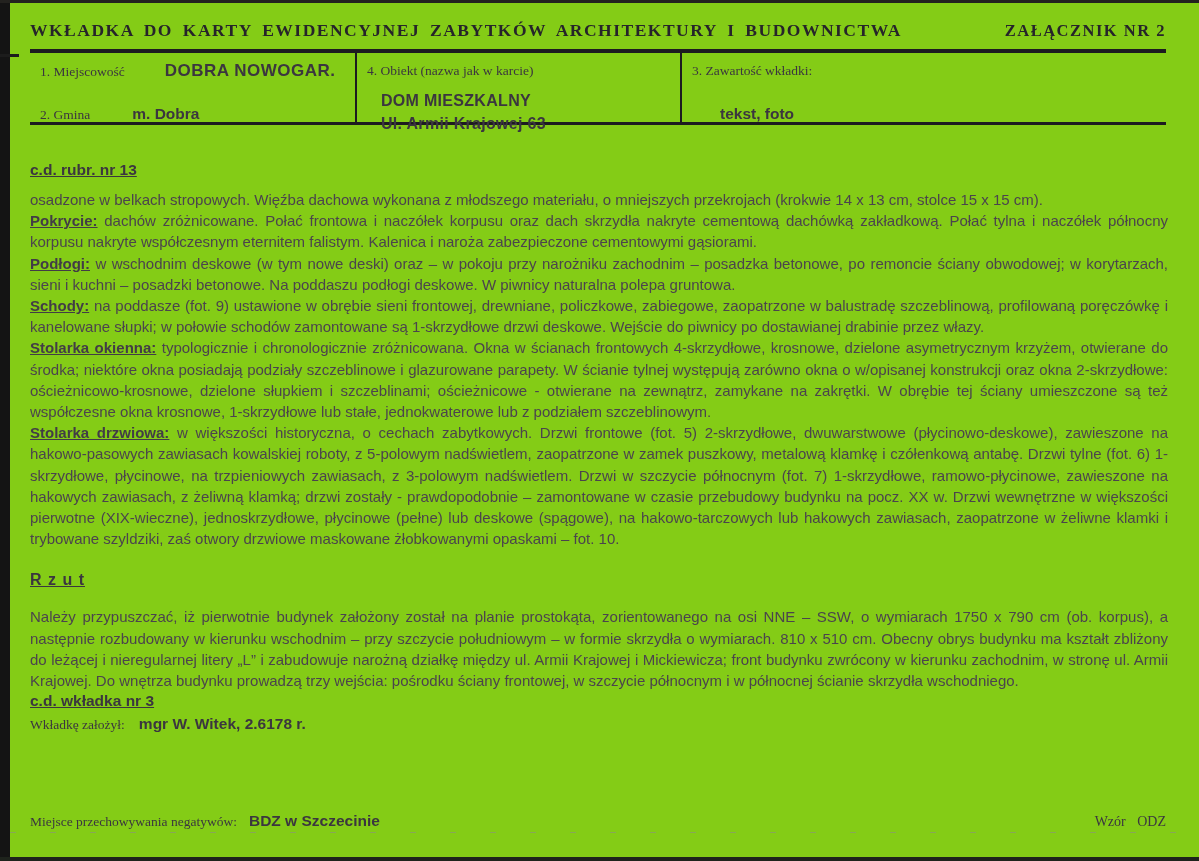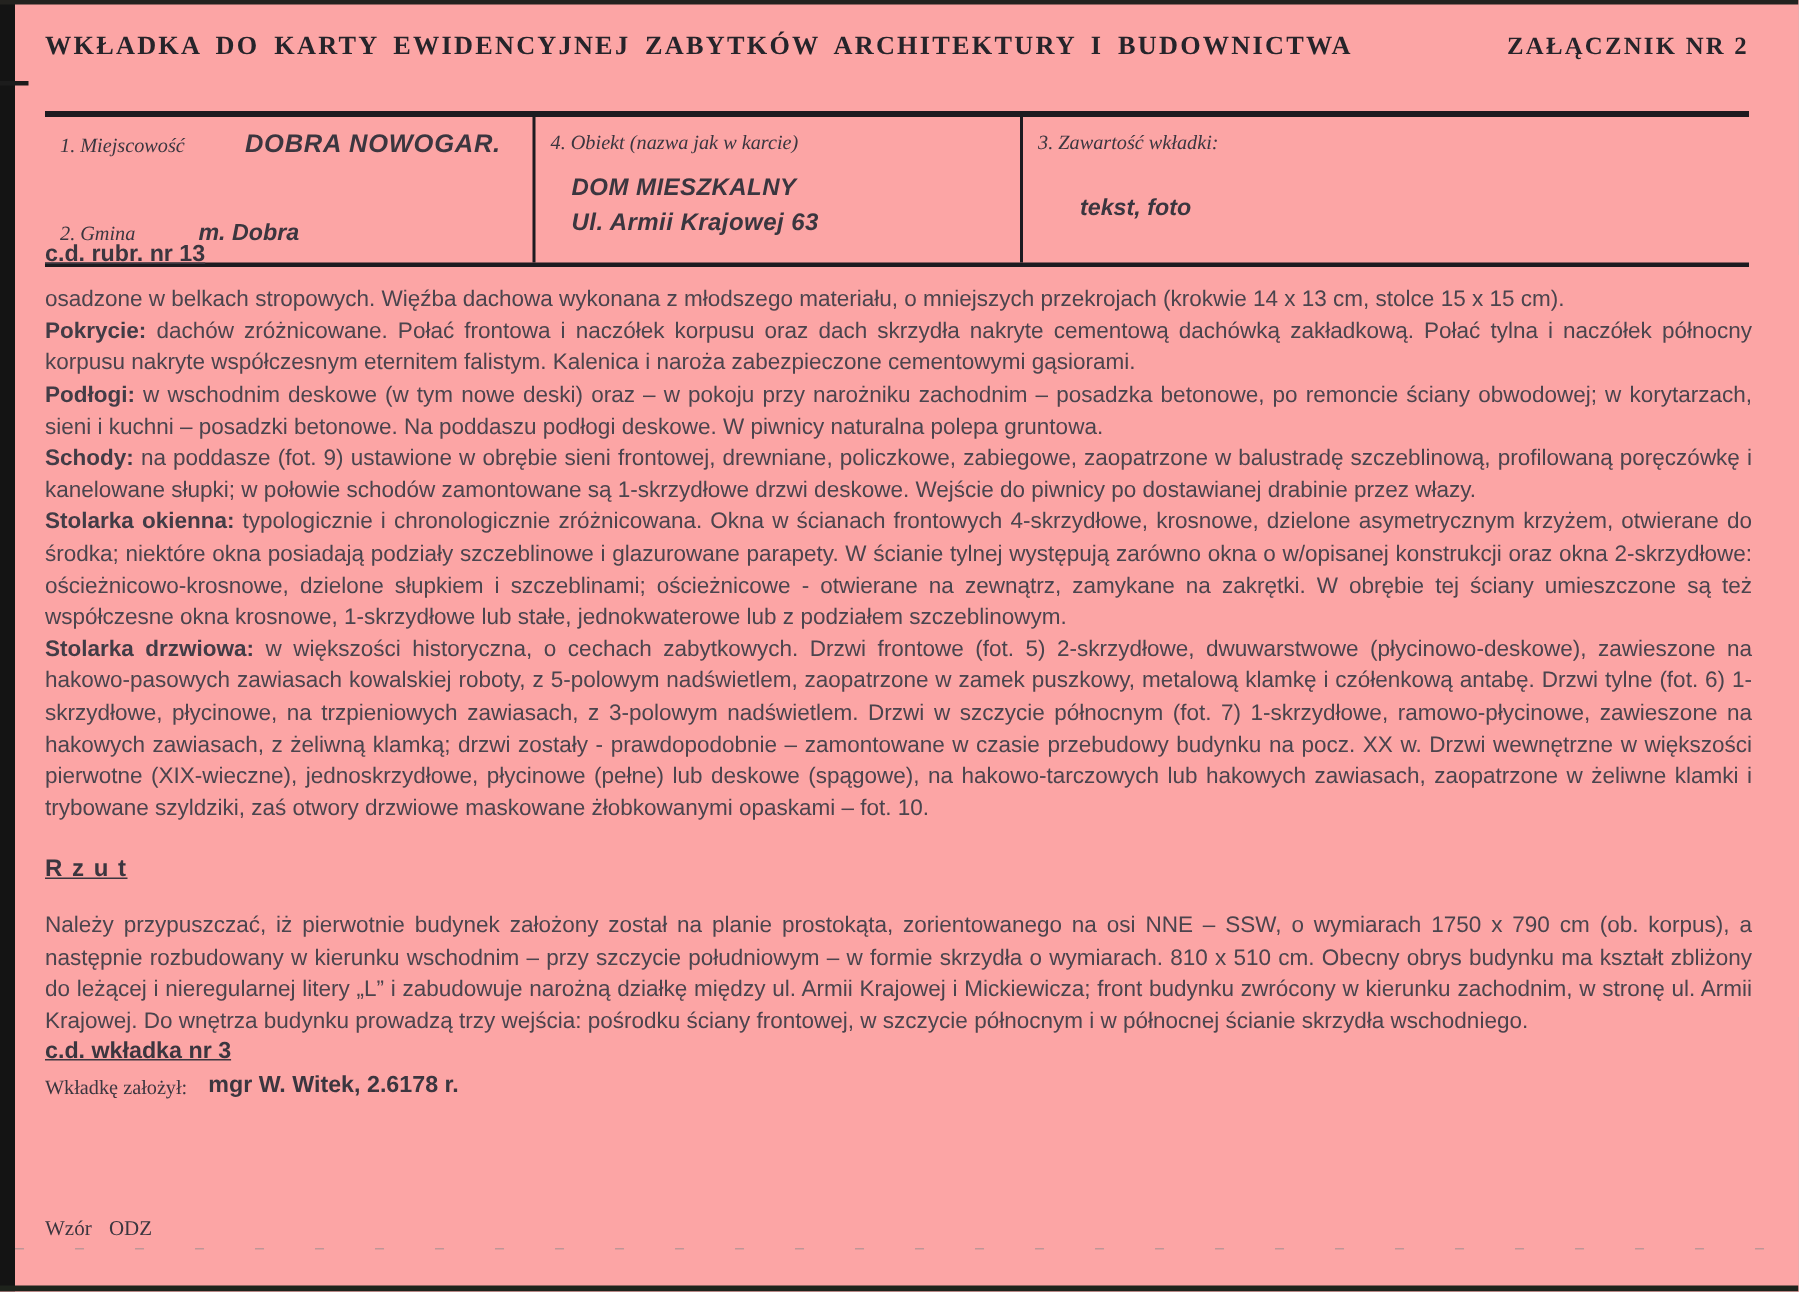--- a/index.html
+++ b/index.html
@@ -5,62 +5,62 @@
   html,body{margin:0;padding:0;}
   body{
     width:1199px;height:861px;
     background:#b9b9b9;
     font-family:"Liberation Sans",sans-serif;
     overflow:hidden;
   }
   .page{
     position:relative;
     width:1199px;height:861px;
-    background:#fca5a5;
+    background:#84cc16;
     color:#46404a;
     overflow:hidden;
   }
   
   .edge-left{position:absolute;left:0;top:0;width:10px;height:861px;background:#141414;}
   .edge-top{position:absolute;left:0;top:0;width:1199px;height:3px;background:#23221f;}
   .edge-bottom{position:absolute;left:0;bottom:0;width:1199px;height:4px;background:#1e231c;}
   .tick-mark{position:absolute;left:0;top:54px;width:19px;height:3px;background:#1c1c1c;}
   .faint-rule{position:absolute;left:10px;top:832px;width:1189px;height:1px;
     background:repeating-linear-gradient(90deg,#8b8a8d 0 6px,transparent 6px 40px);opacity:.55;}
 
   
   .hdr{position:absolute;left:30px;top:20px;width:1136px;display:flex;justify-content:space-between;align-items:baseline;}
   .hdr-title{font-family:"Liberation Serif",serif;font-weight:bold;font-size:17.5px;letter-spacing:1.5px;word-spacing:4px;color:#26242a;}
   .hdr-annex{font-family:"Liberation Serif",serif;font-weight:bold;font-size:16.5px;letter-spacing:1.5px;color:#26242a;white-space:nowrap;}
 
   
   .idtable{
-    position:absolute;left:30px;top:74px;width:1136px;height:104px;
+    position:absolute;left:30px;top:49px;width:1136px;height:76px;
     border-top:4px solid #1d1b20;border-bottom:3px solid #1d1b20;
-    display:flex;box-sizing:border-box;font-style:italic;
+    display:flex;box-sizing:border-box;
   }
   .col{box-sizing:border-box;padding:8px 10px 6px 10px;}
   .col1{width:325px;display:flex;flex-direction:column;justify-content:space-between;padding-bottom:10px;}
   .col2{width:325px;border-left:2px solid #1d1b20;}
   .col3{flex:1;border-left:2px solid #1d1b20;}
   .fieldrow{display:flex;align-items:baseline;}
   .flabel{font-family:"Liberation Serif",serif;font-size:13.5px;color:#3b363f;white-space:nowrap;}
   .fvalue{font-weight:bold;color:#3b363f;}
   .v-town{font-size:17px;margin-left:14px;letter-spacing:.5px;padding-left:26px;}
   .v-gmina{font-size:15.5px;margin-left:42px;margin-top:24px;}
   .v-woj{font-size:15.5px;margin-left:8px;}
   .obj-lines{margin:10px 0 0 14px;font-weight:bold;font-size:16px;color:#3b363f;line-height:1.45;letter-spacing:.3px;}
   .v-content{margin:26px 0 0 28px;font-weight:bold;font-size:15.5px;color:#3b363f;}
 
   
   .content{position:absolute;left:30px;top:161px;width:1138px;}
   .rubr{font-size:15.5px;font-weight:bold;text-decoration:underline;color:#3b363f;margin:0 0 10px 0;}
   .bodytext{font-size:15px;line-height:21.2px;text-align:justify;color:#4b444d;}
   .bodytext p{margin:0;}
-  .lead{font-weight:bold;color:#423c46;}
+  .lead{font-weight:bold;text-decoration:underline;color:#423c46;}
   .rzut-h{margin:22px 0 17px 0;font-size:16px;font-weight:bold;text-decoration:underline;letter-spacing:1px;color:#3b363f;}
   .cont-note{font-size:15.5px;font-weight:bold;text-decoration:underline;color:#3b363f;margin-top:1px;}
   .founder{margin-top:5px;display:flex;align-items:flex-end;}
   .founder .flabel{font-size:13.5px;}
   .founder-val{font-weight:bold;font-size:15.5px;margin-left:14px;color:#3b363f;}
 
   
   .footer{position:absolute;left:30px;top:812px;width:1136px;display:flex;justify-content:space-between;align-items:baseline;}
   .neg{display:flex;align-items:baseline;}
   .neg-label{font-family:"Liberation Serif",serif;font-size:13.5px;color:#3b363f;}
@@ -125,16 +125,20 @@
     </div>
 
     <div class="cont-note">c.d. wkładka nr 3</div>
     <div class="founder">
       <span class="flabel">Wkładkę założył:</span>
       <span class="founder-val">mgr W. Witek, 2.6178 r.</span>
     </div>
   </div>
 
   <div class="footer">
+    <div class="neg">
+      <span class="neg-label">Miejsce przechowywania negatywów:</span>
+      <span class="neg-value">BDZ w Szczecinie</span>
+    </div>
     <span class="wzor">Wzór  ODZ</span>
   </div>
 
 </div>
 
 </body></html>

